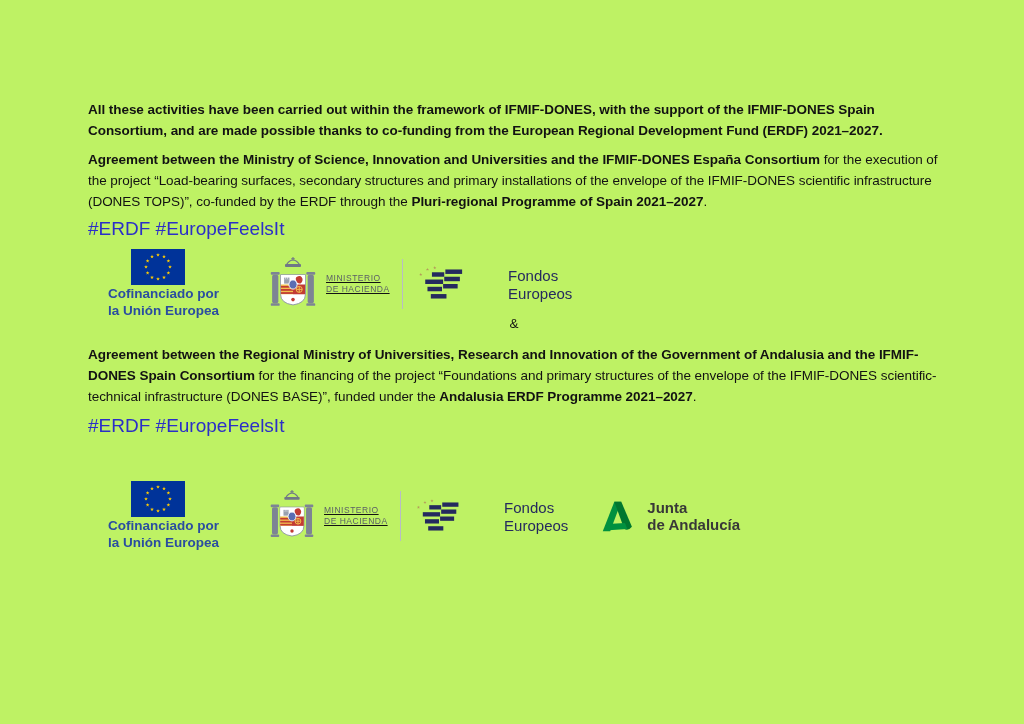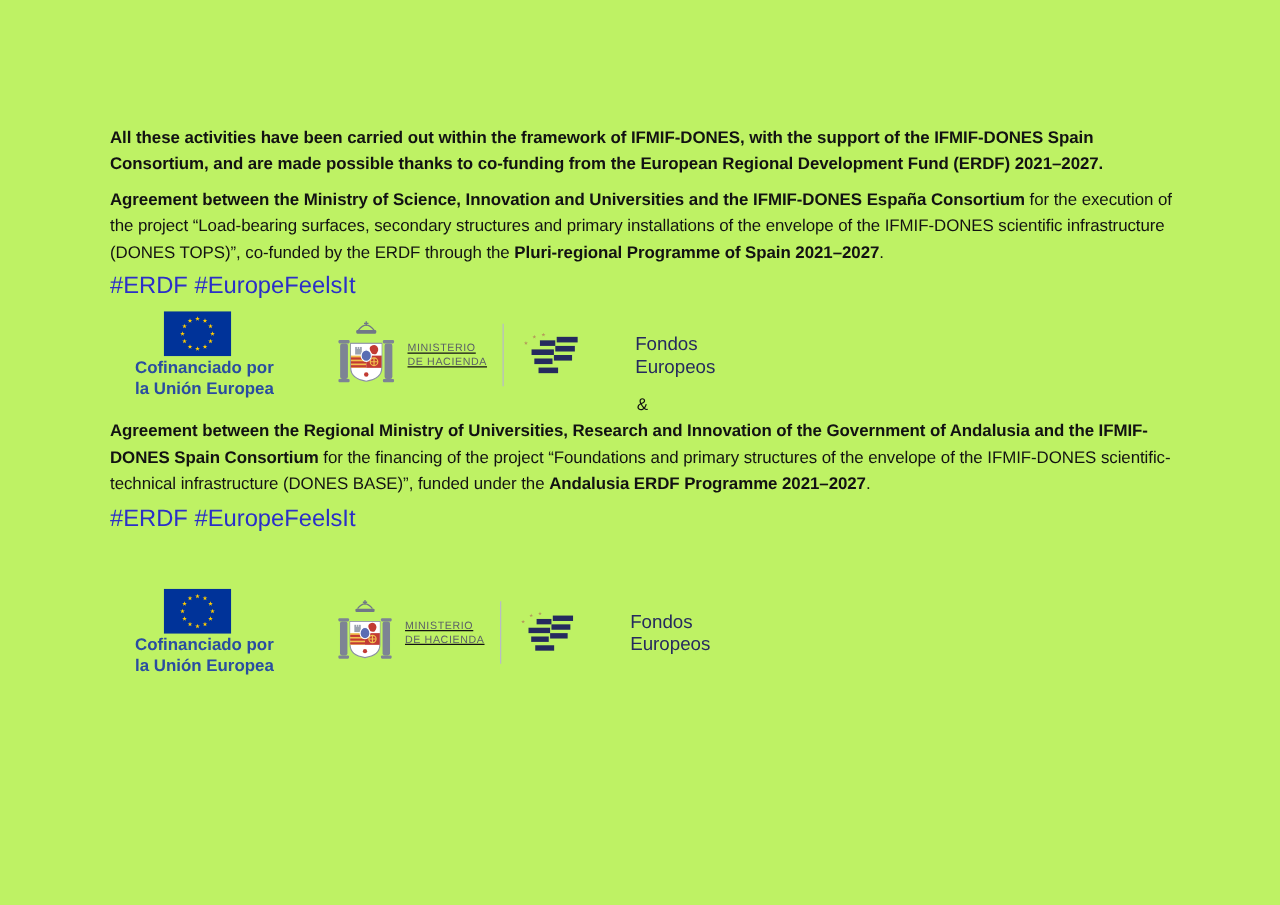--- a/index.html
+++ b/index.html
@@ -19,21 +19,21 @@
   .para{
     margin:0;
     font-size:13.5px;
     line-height:21px;
     letter-spacing:-0.05px;
     color:var(--text,#111);
   }
   .para b, .para strong{font-weight:bold;}
   .p-implemented{margin-top:10px;}
   .p-agreement1{margin-top:8px;}
-  .p-agreement2{}
+  .p-agreement2{margin-top:10px;}
   .hashtags{
     margin-top:6px;
     font-size:19px;
     line-height:21px;
     color:var(--hashtag-blue,#2b2fc8);
   }
   .hashtags.second{margin-top:8px;}
   .logo-row{
     display:flex;
     align-items:center;
@@ -310,16 +310,27 @@
               <rect x="52" y="34" width="26" height="8"></rect>
             <rect x="30" y="52" width="28" height="8"></rect>
           </g>
         </svg>
         <div class="fondos-text">
           <div>Fondos</div>
           <div>Europeos</div>
         </div>
       </div>
 
+      <div class="junta-block">
+        <svg width="37" height="37" viewBox="0 0 40 40">
+          <path d="M3,36 L15.5,4 L23,4 L11,36 Z" style="fill:var(--junta-green)"></path>
+          <path d="M15.5,4 L23,4 L34.5,31 Q30,36.5 26,33 Z" style="fill:var(--junta-green-dark)"></path>
+          <path d="M8,28 L27,27 L29.5,33.5 L5.5,35 Z" style="fill:var(--junta-green)"></path>
+        </svg>
+        <div class="junta-text">
+          <div>Junta</div>
+          <div>de Andalucía</div>
+        </div>
+      </div>
     </div>
 
   </div>
 </div>
 
 </body></html>

